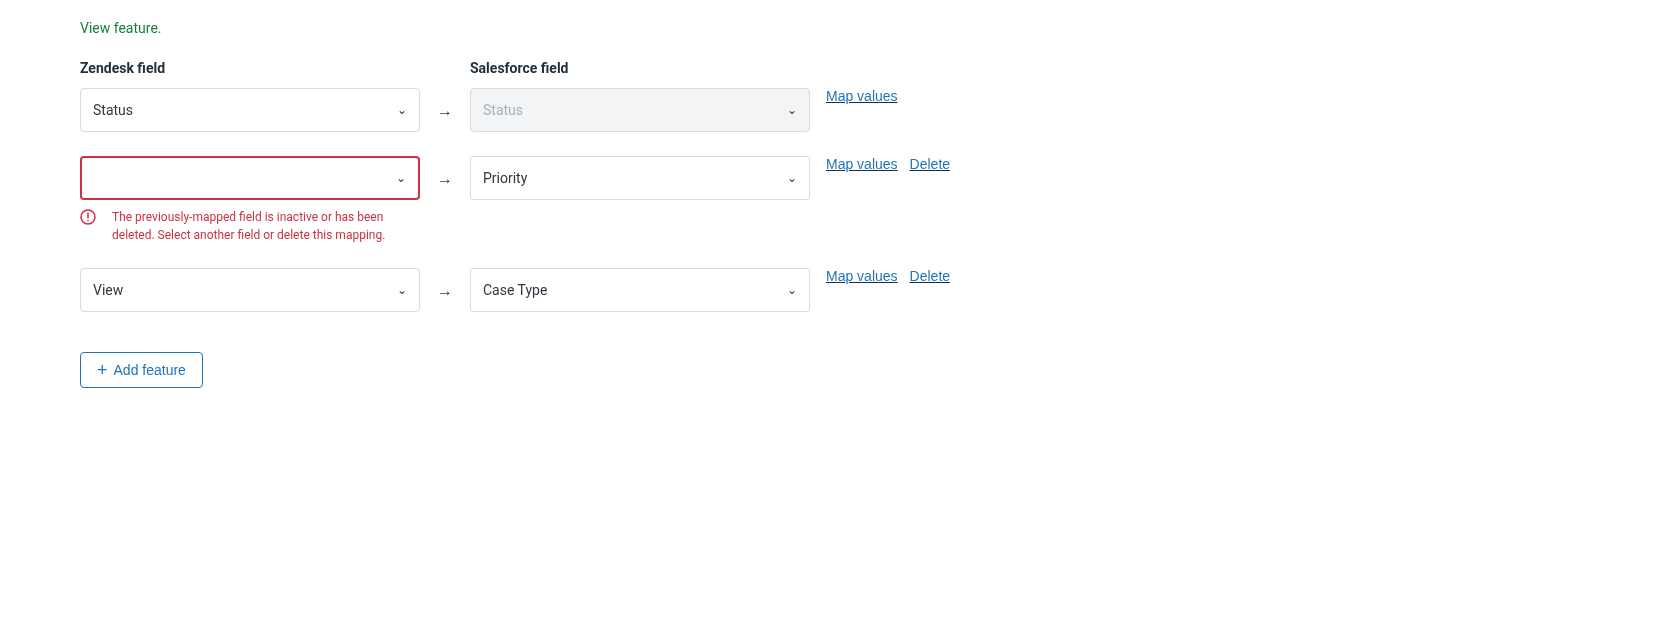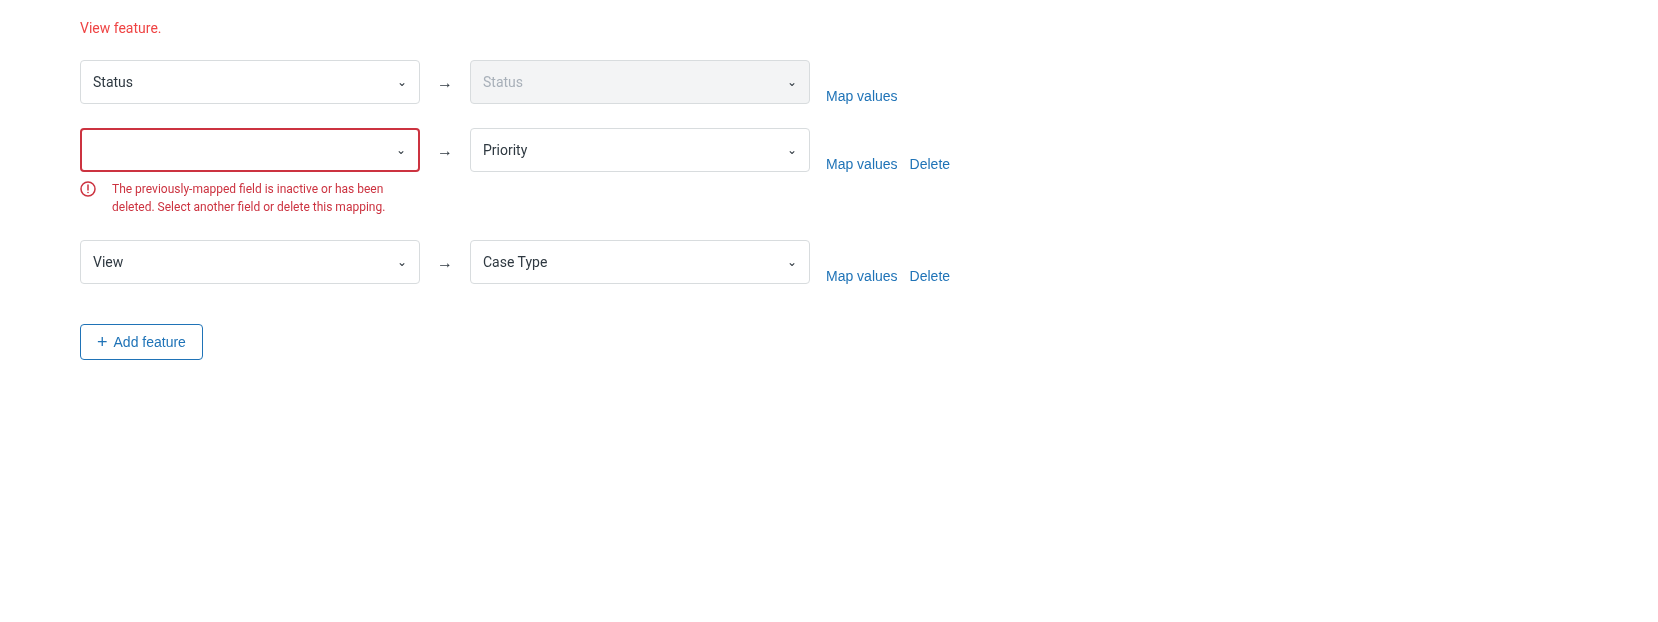--- a/index.html
+++ b/index.html
@@ -15,21 +15,21 @@
       font-size: 14px;
     }
 
     .page-container {
       padding: 20px 80px;
       max-width: 1658px;
     }
 
     .intro-text {
       font-size: 14px;
-      color: #ef4444;
+      color: #15803d;
       margin-bottom: 24px;
     }
 
     .column-headers {
       display: flex;
       align-items: center;
       margin-bottom: 12px;
       gap: 0;
     }
 
@@ -92,24 +92,25 @@
       display: flex;
       align-items: center;
       justify-content: center;
       font-size: 16px;
       color: #2f3941;
       height: 44px;
     }
 
     .action-links {
       display: flex;
-      align-items: flex-end;
+      align-items: flex-start;
       gap: 12px;
       margin-left: 16px;
       height: 44px;
+      text-decoration: underline;
     }
 
     .link-btn {
       color: #1f73b7;
       font-size: 14px;
       cursor: pointer;
       text-decoration: none;
       background: none;
       border: none;
       padding: 0;
@@ -164,20 +165,25 @@
       line-height: 1;
     }
   </style>
 </head>
 <body>
 
 <div class="page-container">
 
   <p class="intro-text">View feature.</p>
 
+  <div class="column-headers">
+    <div class="col-header col-header-zendesk">Zendesk field</div>
+    <div style="width:50px;"></div>
+    <div class="col-header col-header-salesforce">Salesforce field</div>
+  </div>
 
   
   <div class="mapping-row-wrapper">
     <div class="mapping-row">
       <div class="field-select">
         <span class="select-value">Status</span>
         <span class="chevron">⌄</span>
       </div>
       <div class="arrow-connector">→</div>
       <div class="field-select disabled">

